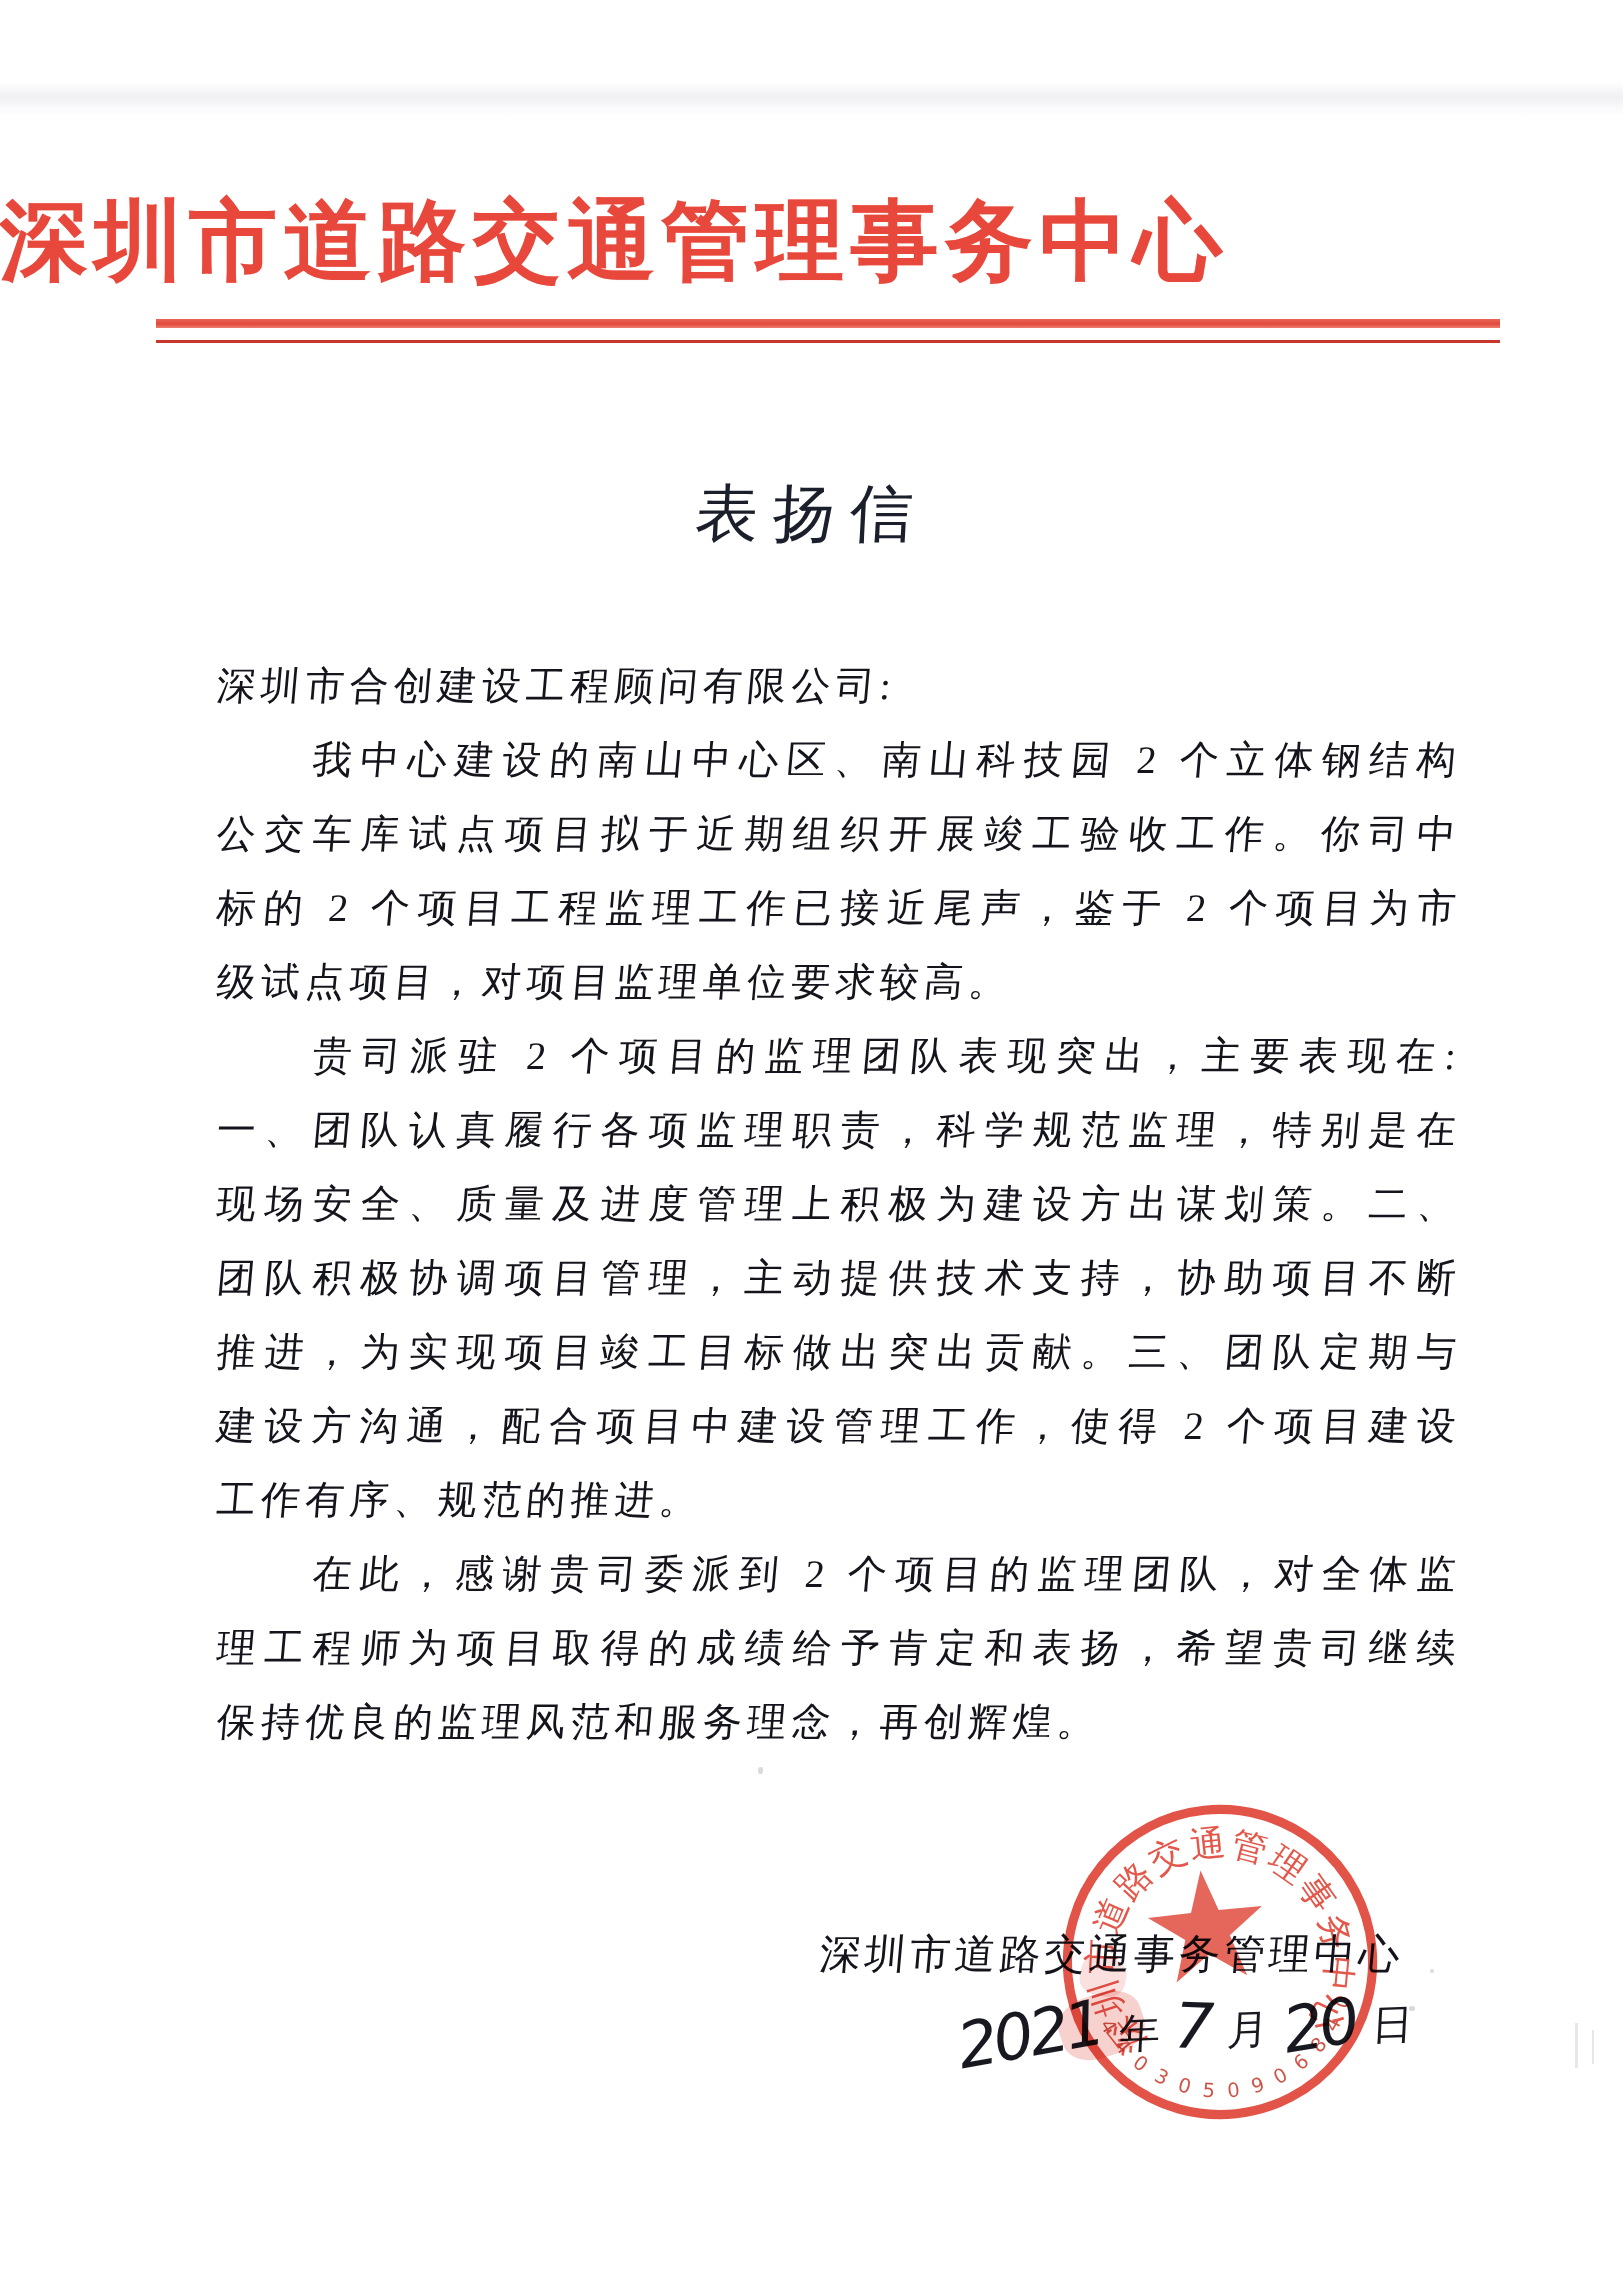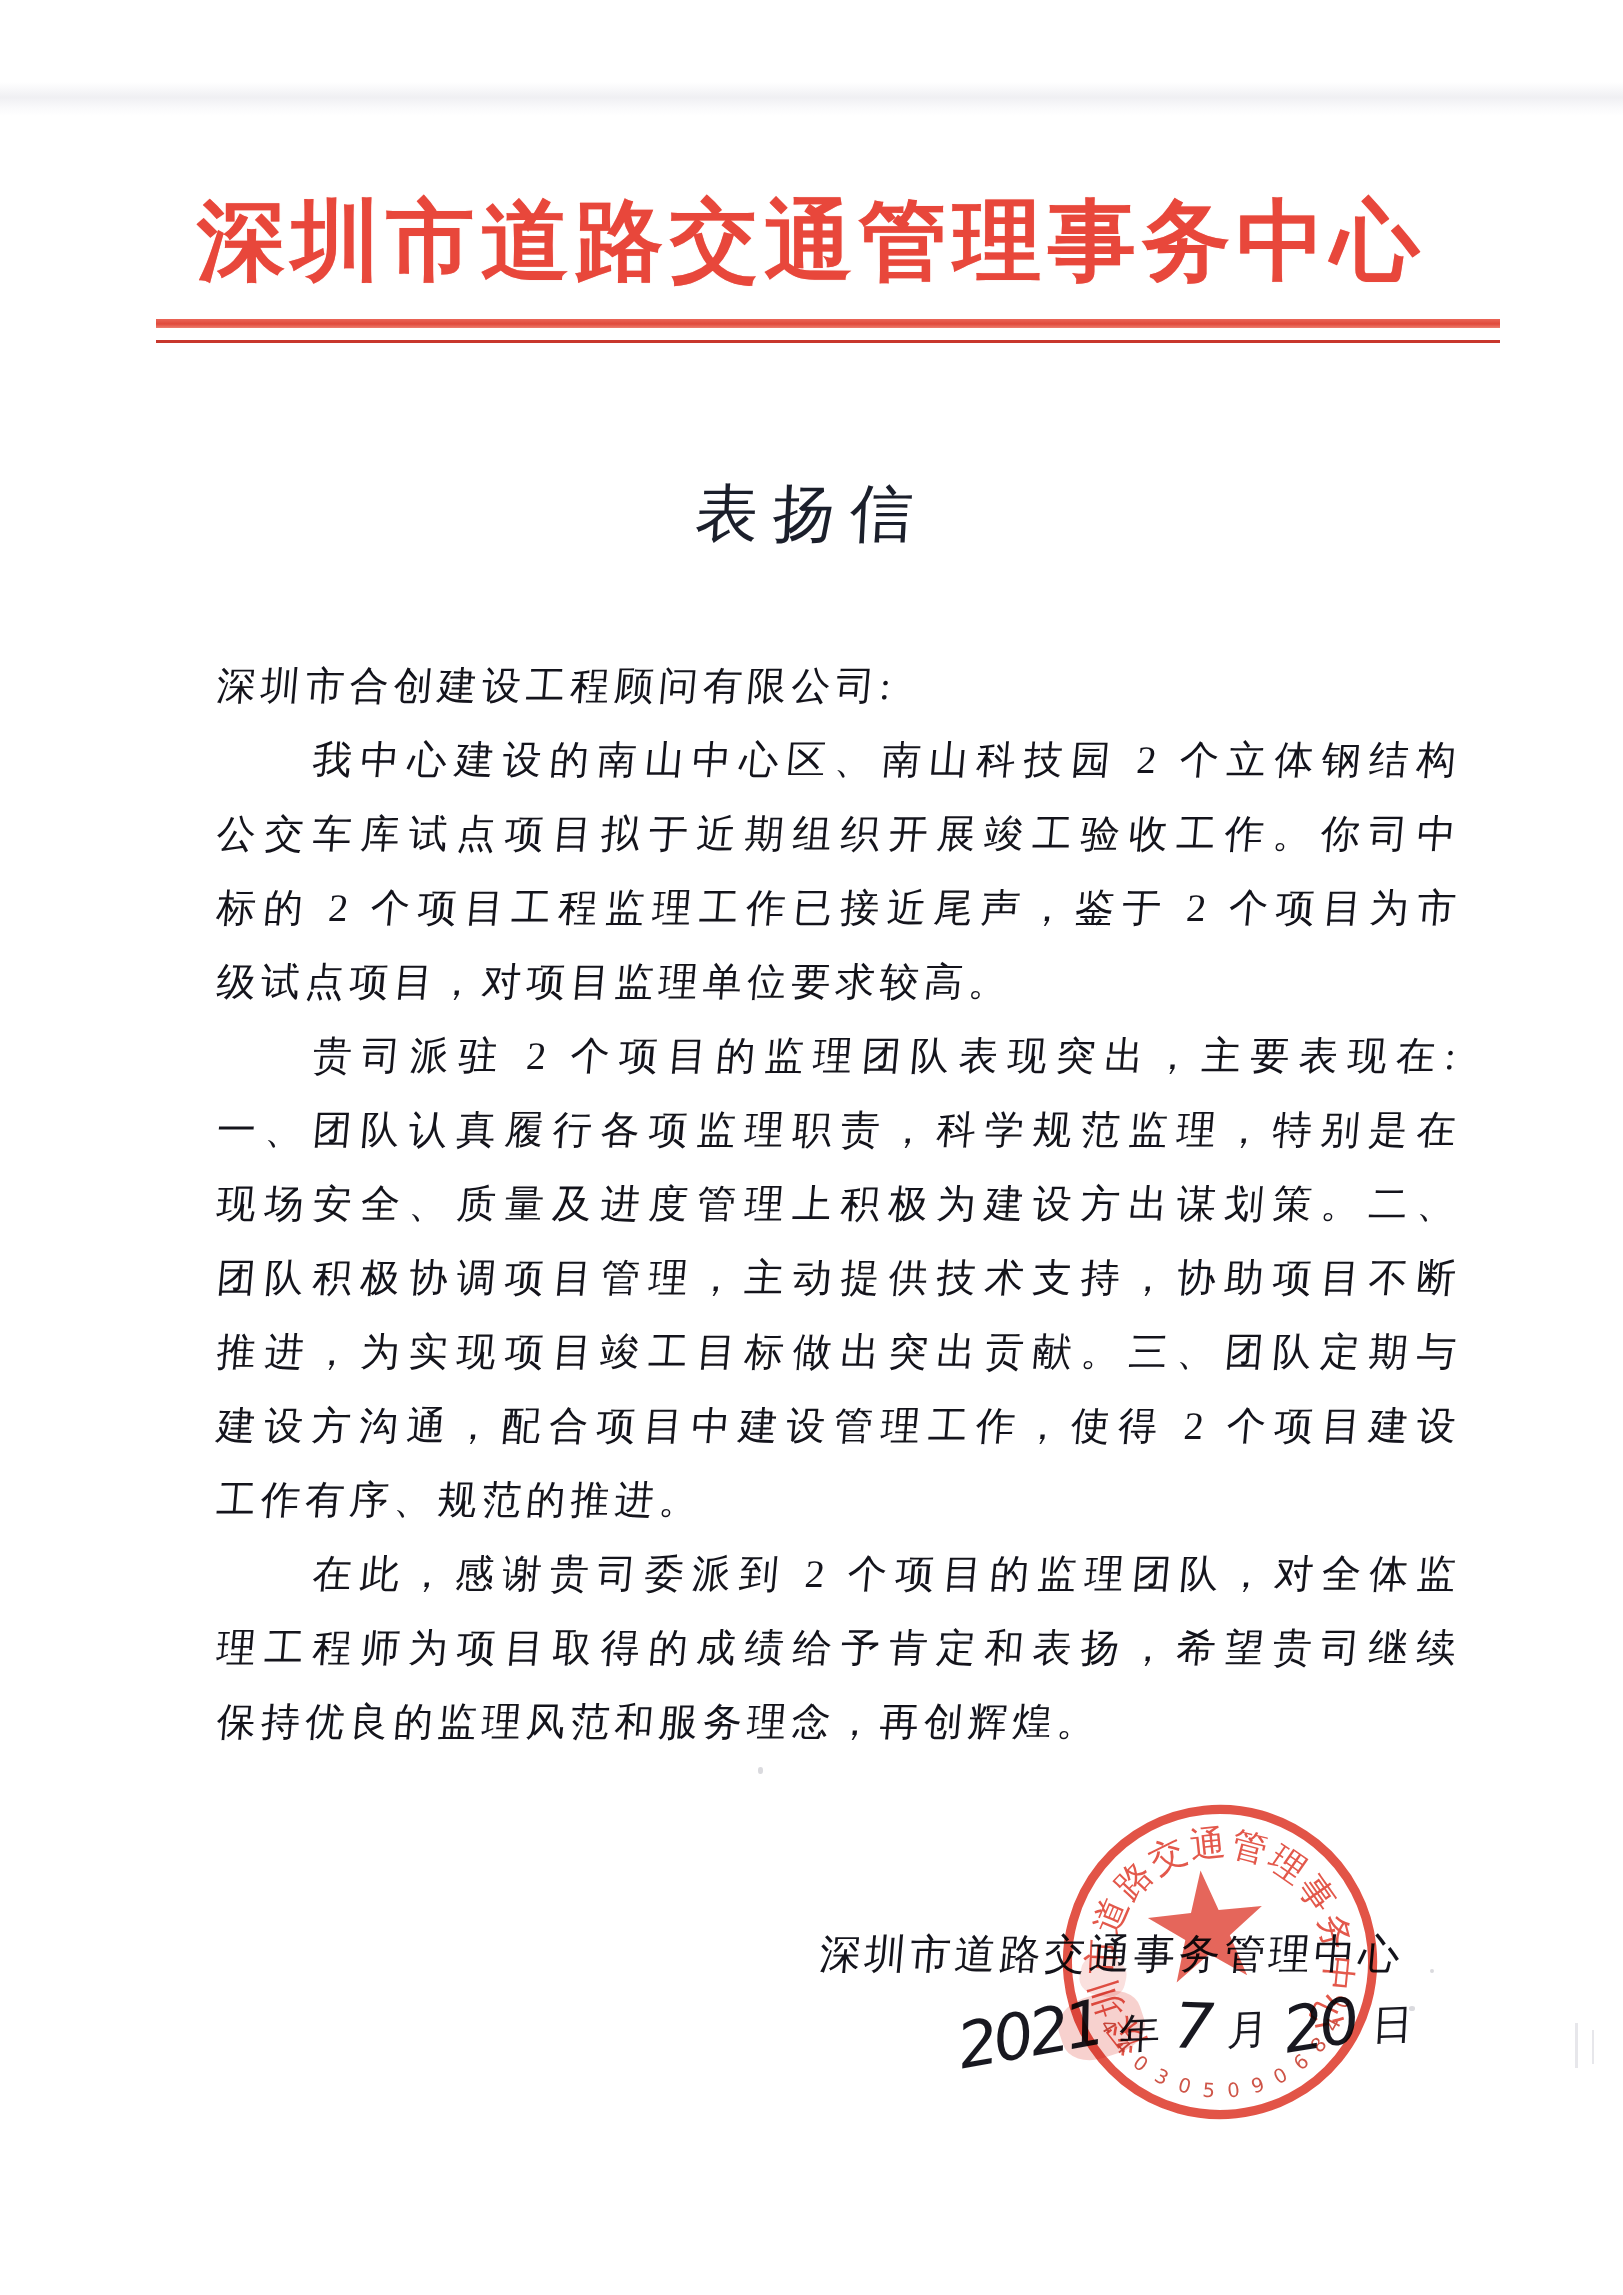--- a/index.html
+++ b/index.html
@@ -12,21 +12,21 @@
   .scan-band{
     position:absolute;left:0;top:82px;width:1623px;height:34px;
     background:linear-gradient(180deg,rgba(190,190,205,0) 0%,rgba(185,185,200,0.22) 45%,rgba(200,200,215,0.10) 75%,rgba(255,255,255,0) 100%);
     pointer-events:none;
   }
   .scan-streak{position:absolute;background:rgba(160,160,175,0.25);pointer-events:none;}
   .dust{position:absolute;border-radius:50%;background:rgba(150,150,160,0.35);pointer-events:none;}
   
   .org-head{
     position:absolute;left:0;top:189px;width:1623px;
-    text-align:center;font-weight:bold;font-size:88px;line-height:105px;
+    font-weight:bold;font-size:88px;line-height:105px;
     color:#e8473b;letter-spacing:6.5px;white-space:nowrap;
     text-shadow:0 0 0.7px rgba(232,71,59,.6);
   }
   .rule{position:absolute;left:156px;width:1344px;}
   .rule-thick-top{top:319px;height:9.2px;background:linear-gradient(180deg,#ea6456,#e04a3c 55%,#ee7d6e);}
   .rule-thin-top{top:340px;height:3.3px;background:#c8372d;}
   
   .doc-title{
     position:absolute;left:0;top:475px;width:1623px;text-align:center;
     font-size:63px;line-height:79px;color:#1b1f2b;letter-spacing:14.4px;

